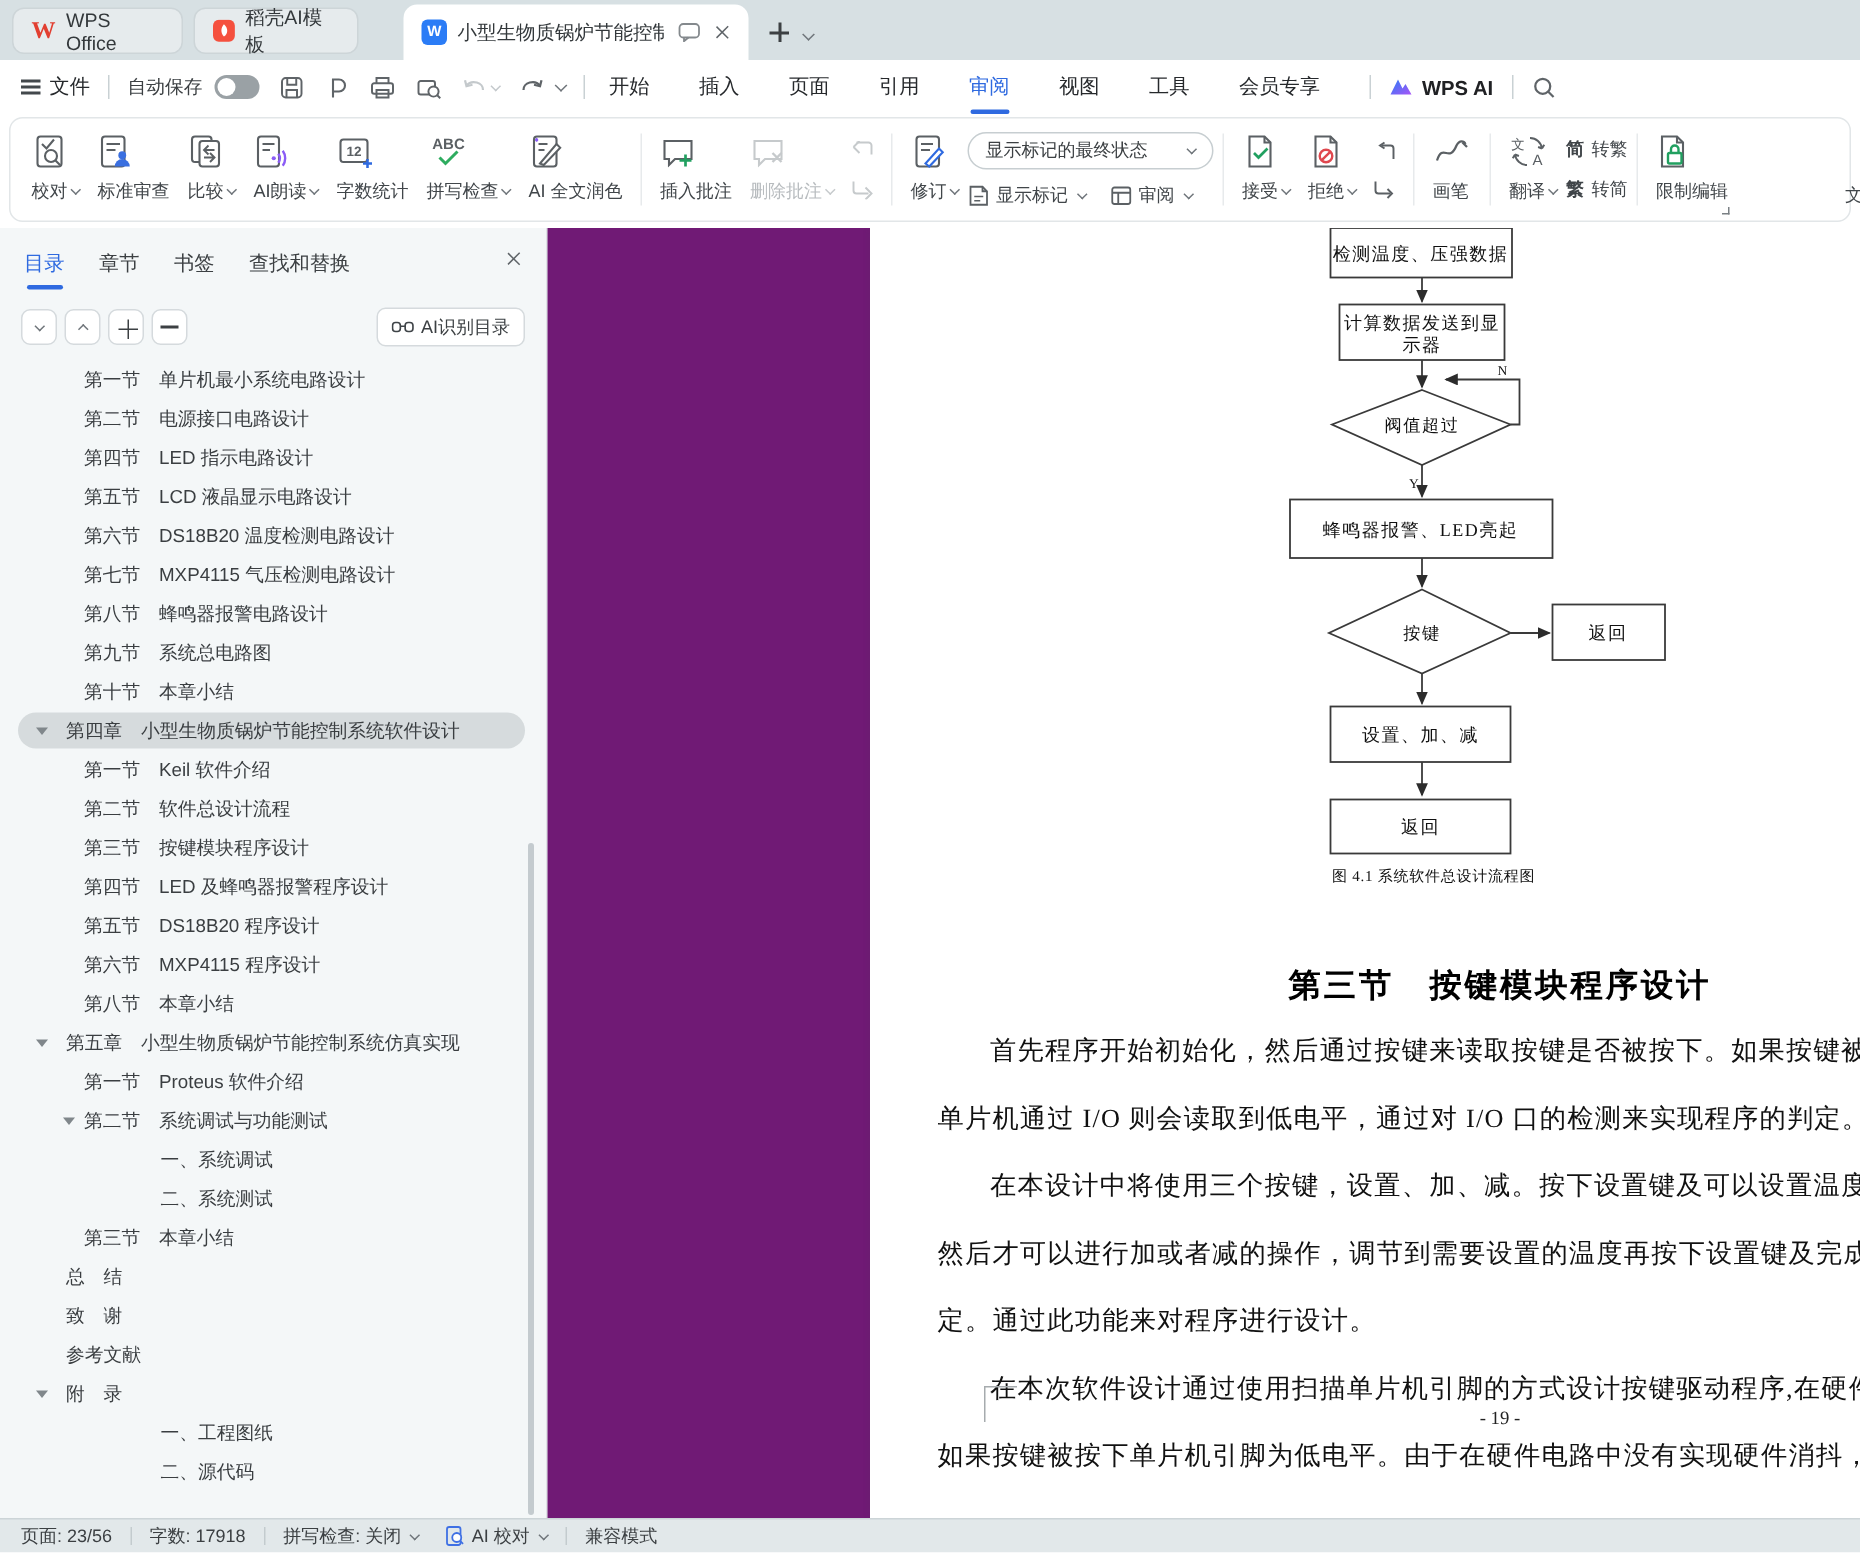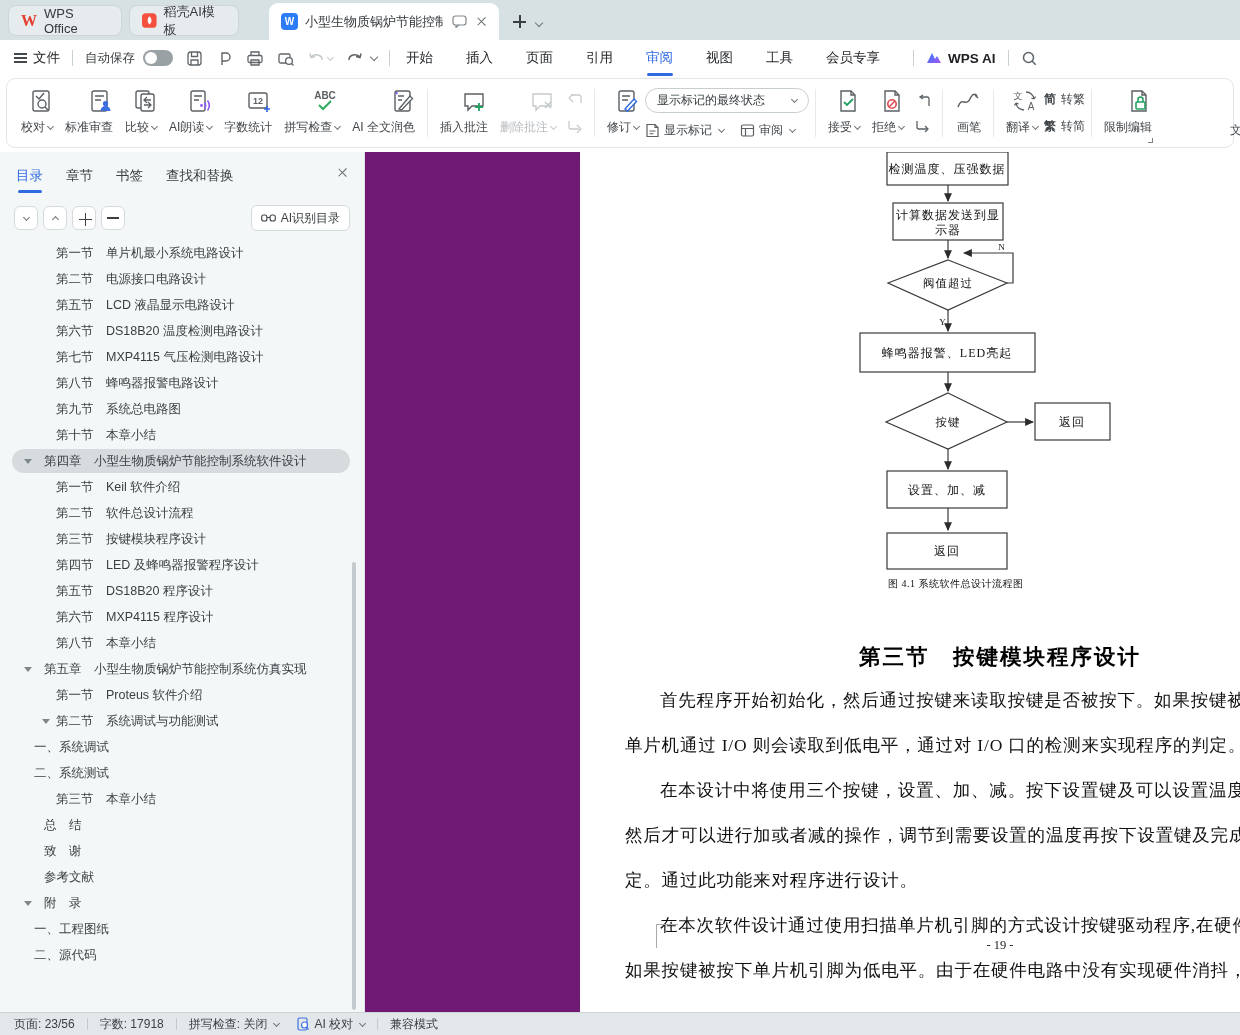--- a/index.html
+++ b/index.html
@@ -43,21 +43,21 @@
   .mitem{margin-right:33px;cursor:default;position:relative;white-space:nowrap;}
   .mitem.act{color:#2f6ae0;}
   .mitem.act::after{content:"";position:absolute;left:50%;transform:translateX(-50%);bottom:-9px;width:26px;height:3px;border-radius:2px;background:#2f6ae0;}
   .wpsai{display:flex;align-items:flex-start;gap:6px;font-weight:600;color:#202124;}
   
   .ribbon{height:76px;background:#fff;position:relative;}
   .ribbon-card{position:absolute;left:6px;right:6px;top:2px;bottom:4px;border:1px solid #e2e6e8;border-radius:9px;
      display:flex;align-items:stretch;padding:0 6px;overflow:hidden;background:#fff;}
   .rgroup{display:flex;align-items:stretch;padding:0 2px;}
   .rdiv{width:1px;background:#e7eaec;margin:10px 4px;}
-  .rbtn{display:flex;flex-direction:column;align-items:flex-end;justify-content:flex-start;padding:9px 6px 7px;gap:7px;cursor:default;}
+  .rbtn{display:flex;flex-direction:column;align-items:flex-start;justify-content:flex-start;padding:9px 6px 7px;gap:7px;cursor:default;}
   .ric{height:26px;display:flex;align-items:center;justify-content:center;}
   .rlb{font-size:12px;color:#41464a;display:flex;align-items:center;white-space:nowrap;line-height:1;}
   .rbtn.dis .rlb{color:#b8bcbf;} .rbtn.dis svg *{stroke:#c6cacc !important;}
   .minicol{display:flex;flex-direction:column;justify-content:center;gap:13px;padding:0 5px;}
   .rcol{display:flex;flex-direction:column;padding-top:9px;}
   .mstate{height:25px;border:1px solid #c7ced1;border-radius:13px;padding:0 11px;font-size:12px;color:#3c4043;
      display:flex;align-items:center;gap:24px;}
   .mrow{display:flex;gap:16px;margin-top:9px;align-items:center;}
   .mrow .itm{display:flex;align-items:center;gap:4px;font-size:12px;color:#41464a;}
   .cc{font-size:12px;color:#3f4448;font-weight:bold;font-family:"Liberation Serif",serif;}
@@ -70,21 +70,21 @@
   .stab{margin-right:23px;position:relative;cursor:default;}
   .stab.act{color:#2f6ae0;}
   .stab.act::after{content:"";position:absolute;left:50%;transform:translateX(-50%);bottom:-8px;width:24px;height:3px;border-radius:2px;background:#2f6ae0;}
   .side-close{position:absolute;right:16px;top:15px;}
   .btnrow{position:absolute;left:14px;top:53px;right:14px;display:flex;align-items:center;gap:5px;}
   .sqbtn{width:24px;height:24px;border:1px solid #d5dadd;border-radius:6px;background:#fff;display:flex;align-items:center;justify-content:center;}
   .aibtn{margin-left:auto;height:26px;border:1px solid #d5dadd;border-radius:6px;background:#fff;display:flex;align-items:center;gap:5px;
      padding:0 9px;font-size:12px;color:#3c4043;}
   .toclist{position:absolute;left:0;right:0;top:88px;bottom:0;overflow:hidden;}
   .trow{height:26px;line-height:26px;font-size:12.5px;color:#3a3e41;position:relative;white-space:nowrap;cursor:default;}
-  .trow.lv1{padding-left:44px;} .trow.lv2{padding-left:56px;} .trow.lv3{padding-left:34px;}
+  .trow.lv1{padding-left:44px;} .trow.lv2{padding-left:56px;} .trow.lv3{padding-left:107px;}
   .trow.sel::before{content:"";position:absolute;left:12px;right:14px;top:1px;height:24px;border-radius:12px;background:#d6dbdd;}
   .trow span{position:relative;}
   .tri{position:absolute;top:11px;width:0;height:0;border-left:4px solid transparent;border-right:4px solid transparent;border-top:5px solid #80878b;}
   .trow.lv1 .tri{left:24px;} .trow.lv2 .tri{left:42px;}
   .sscroll{position:absolute;right:8px;top:410px;width:4px;height:448px;border-radius:2px;background:#c4cbcf;}
   
   .docarea{flex:1;background:#701a75;position:relative;overflow:hidden;}
   .page{position:absolute;left:215px;top:0;width:860px;height:860px;background:#fff;box-shadow:0 0 5px rgba(60,70,80,.12);}
   .flowsvg{position:absolute;left:270px;top:0;}
   .flowcap{position:absolute;left:308px;top:425px;font-family:"Liberation Serif",serif;font-size:10px;color:#111;letter-spacing:.5px;}
@@ -525,20 +525,21 @@
             <rect x="0.7" y="2" width="5.2" height="6" rx="2" fill="none" stroke="#3f4448" stroke-width="1.1"></rect>
             <rect x="9.1" y="2" width="5.2" height="6" rx="2" fill="none" stroke="#3f4448" stroke-width="1.1"></rect>
             <path d="M5.9 4.5 h3.2" stroke="#3f4448" stroke-width="1.1"></path>
           </svg>
         <span>AI识别目录</span>
       </span>
     </div>
     <div class="toclist" id="toc-list">
         <div class="trow lv2"><span>第一节　单片机最小系统电路设计</span></div>
         <div class="trow lv2"><span>第二节　电源接口电路设计</span></div>
+        <div class="trow lv2"><span>第四节　LED 指示电路设计</span></div>
         <div class="trow lv2"><span>第五节　LCD 液晶显示电路设计</span></div>
         <div class="trow lv2"><span>第六节　DS18B20 温度检测电路设计</span></div>
         <div class="trow lv2"><span>第七节　MXP4115 气压检测电路设计</span></div>
         <div class="trow lv2"><span>第八节　蜂鸣器报警电路设计</span></div>
         <div class="trow lv2"><span>第九节　系统总电路图</span></div>
         <div class="trow lv2"><span>第十节　本章小结</span></div>
         <div class="trow lv1 sel"><i class="tri"></i><span>第四章　小型生物质锅炉节能控制系统软件设计</span></div>
         <div class="trow lv2"><span>第一节　Keil 软件介绍</span></div>
         <div class="trow lv2"><span>第二节　软件总设计流程</span></div>
         <div class="trow lv2"><span>第三节　按键模块程序设计</span></div>

